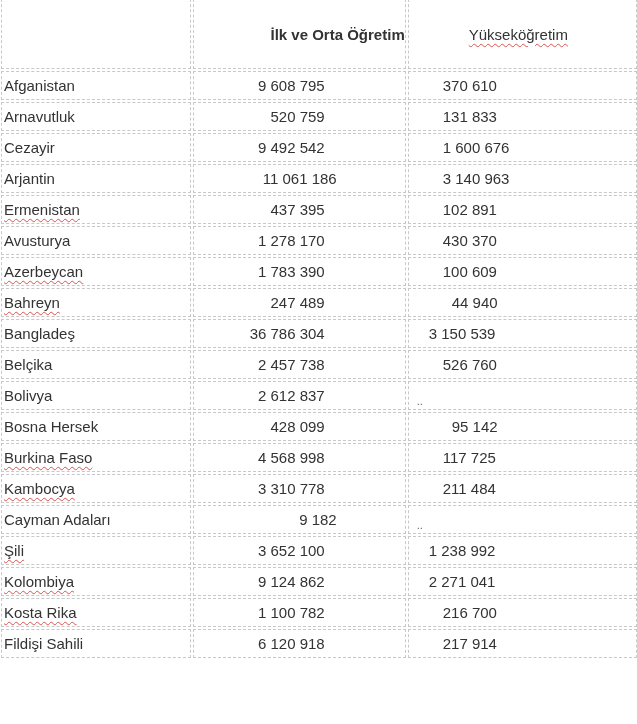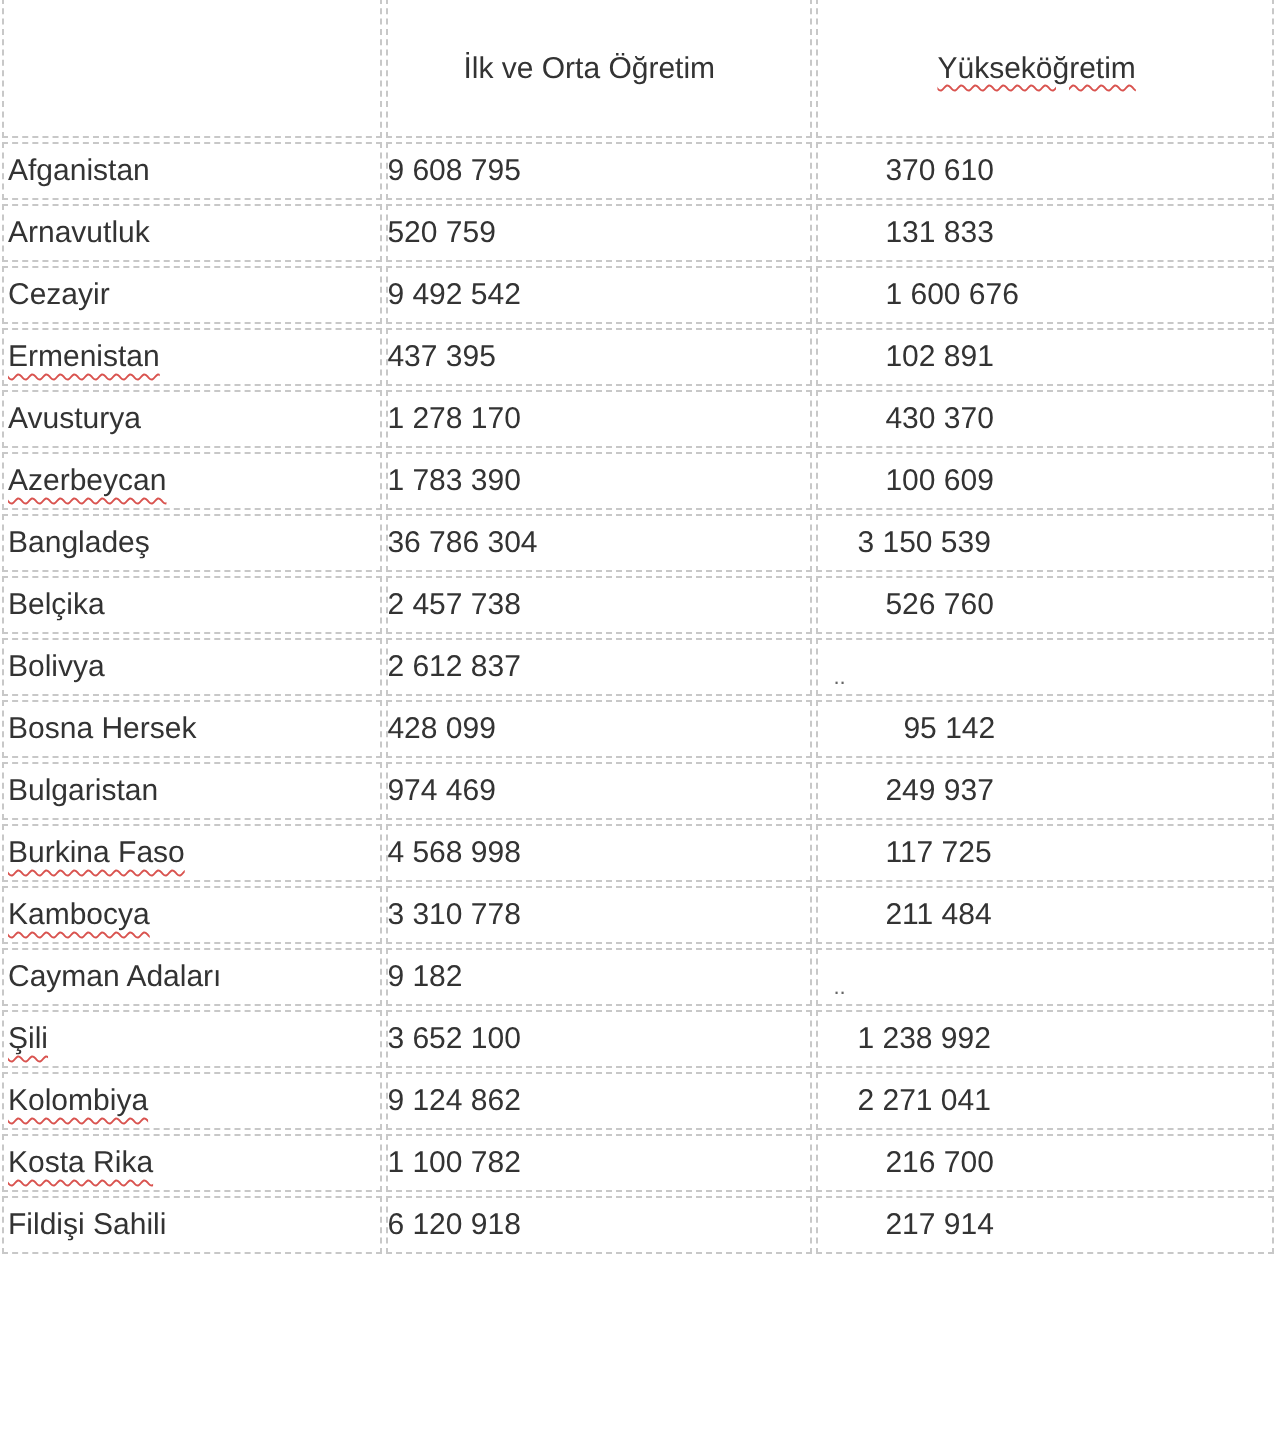--- a/index.html
+++ b/index.html
@@ -1,24 +1,24 @@
 <!DOCTYPE html>
 <html><head>
 <meta charset="utf-8">
 <style>
   html, body { margin: 0; padding: 0; background: #ffffff; }
   body { width: 637px; height: 724px; overflow: hidden; position: relative;
          font-family: "Liberation Sans", sans-serif; color: #333333; }
   table { border-collapse: separate; border-spacing: 2px; position: absolute; left: -1px; top: -3px; width: 640px; }
   td { border: 1px dashed #c8c8c8; padding: 0; font-size: 15px; height: 27px; vertical-align: middle; }
   td.c0 { width: 183px; padding-left: 2px; margin-left: 20px; }
-  td.c1 { width: 210px; padding-right: 80px; box-sizing: border-box; }
+  td.c1 { width: 210px; text-align: right; padding-right: 80px; box-sizing: border-box; }
   td.c2 { width: 226px; padding-left: 34px; box-sizing: border-box; }
   tr.hdr td { height: 68px; font-size: 15px; }
-  tr.hdr td.c1 { text-align: left; padding-left: 38px; padding-right: 0; }
+  tr.hdr td.c1 { text-align: right; padding-left: 38px; padding-right: 0; font-weight: bold; }
   tr.hdr td.c2 { padding-left: 60px; }
   .spell { text-decoration: underline wavy #d9534f; text-decoration-thickness: 1px; text-underline-offset: 3px; }
   .dots { font-size: 11px; color: #666; position: relative; top: 4px; left: -26px; }
   td.c1.wide { padding-right: 96px; }
   td.c1.narrow { padding-right: 68px; }
 </style>
 </head>
 <body>
 
 <table>
@@ -37,58 +37,63 @@
     <td class="c0">Arnavutluk</td>
     <td class="c1">520 759</td>
     <td class="c2">131 833</td>
   </tr>
   <tr>
     <td class="c0">Cezayir</td>
     <td class="c1">9 492 542</td>
     <td class="c2">1 600 676</td>
   </tr>
   <tr>
+    <td class="c0">Arjantin</td>
+    <td class="c1 narrow">11 061 186</td>
+    <td class="c2">3 140 963</td>
+  </tr>
+  <tr>
     <td class="c0"><span class="spell">Ermenistan</span></td>
     <td class="c1">437 395</td>
     <td class="c2">102 891</td>
   </tr>
   <tr>
     <td class="c0">Avusturya</td>
     <td class="c1">1 278 170</td>
     <td class="c2">430 370</td>
   </tr>
   <tr>
     <td class="c0"><span class="spell">Azerbeycan</span></td>
     <td class="c1">1 783 390</td>
     <td class="c2">100 609</td>
+  </tr>
+  <tr>
+    <td class="c0"><span class="spell">Bahreyn</span></td>
+    <td class="c1">247 489</td>
+    <td class="c2" style="padding-left:43px">44 940</td>
   </tr>
   <tr>
     <td class="c0">Bangladeş</td>
     <td class="c1">36 786 304</td>
     <td class="c2" style="padding-left:20px">3 150 539</td>
   </tr>
   <tr>
     <td class="c0">Belçika</td>
     <td class="c1">2 457 738</td>
     <td class="c2">526 760</td>
   </tr>
   <tr>
     <td class="c0">Bolivya</td>
     <td class="c1">2 612 837</td>
     <td class="c2"><span class="dots">..</span></td>
   </tr>
   <tr>
     <td class="c0">Bosna Hersek</td>
     <td class="c1">428 099</td>
     <td class="c2" style="padding-left:43px">95 142</td>
-  </tr>
-  <tr>
-    <td class="c0">Bulgaristan</td>
-    <td class="c1">974 469</td>
-    <td class="c2">249 937</td>
   </tr>
   <tr>
     <td class="c0"><span class="spell">Burkina Faso</span></td>
     <td class="c1">4 568 998</td>
     <td class="c2">117 725</td>
   </tr>
   <tr>
     <td class="c0"><span class="spell">Kambocya</span></td>
     <td class="c1">3 310 778</td>
     <td class="c2">211 484</td>

